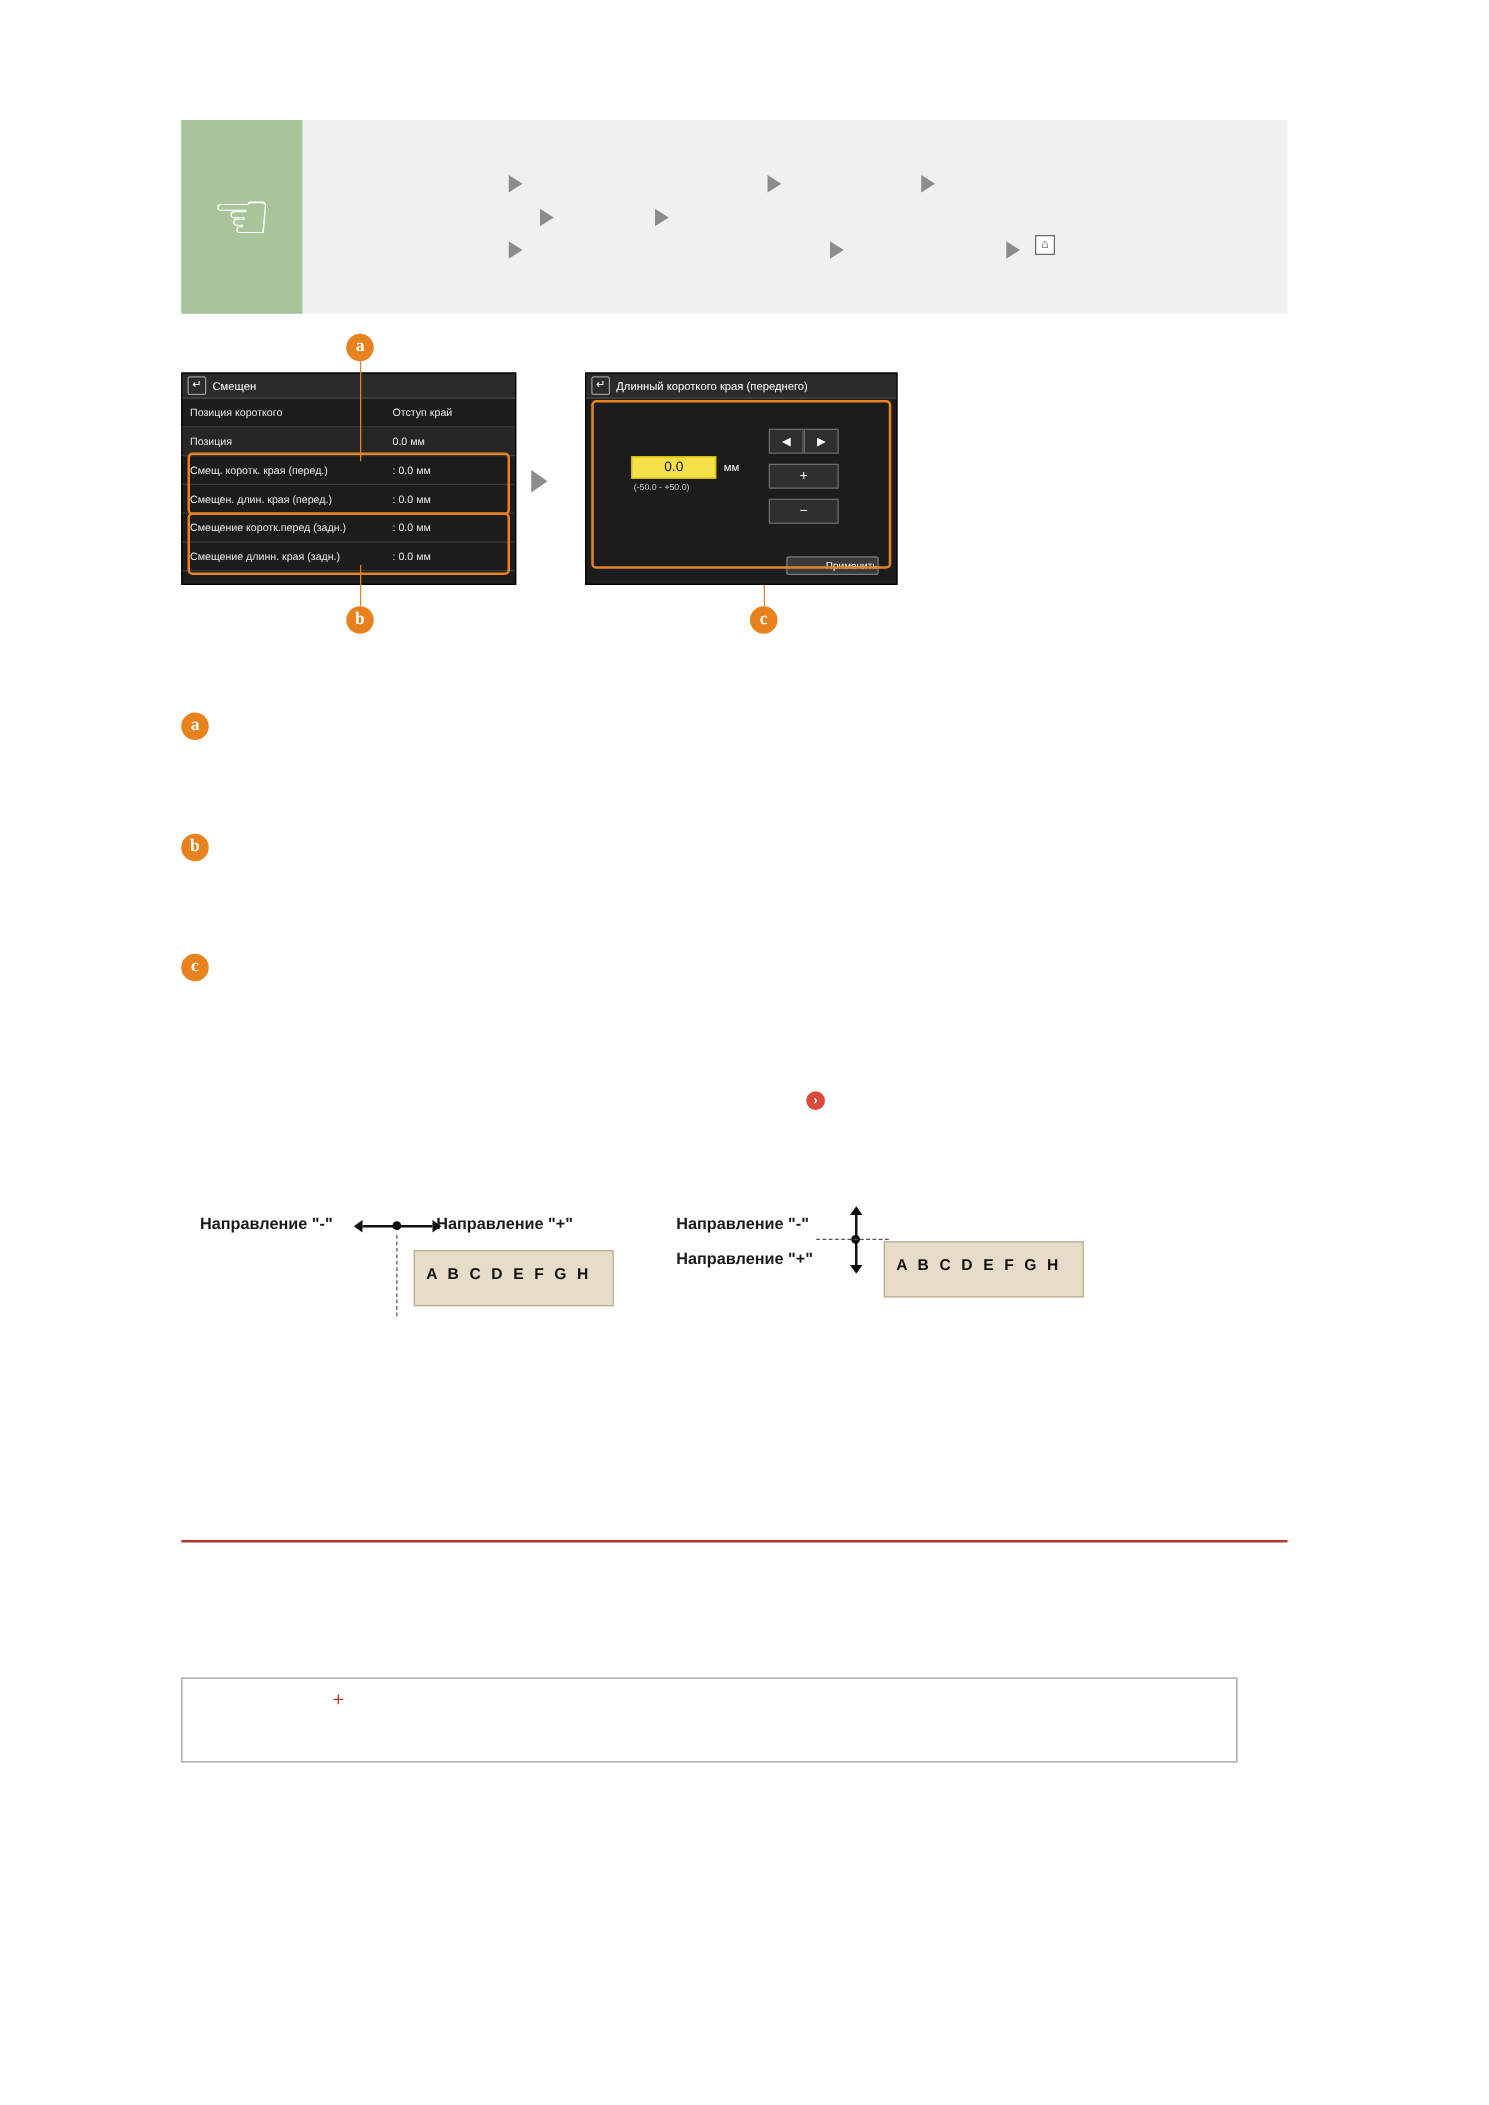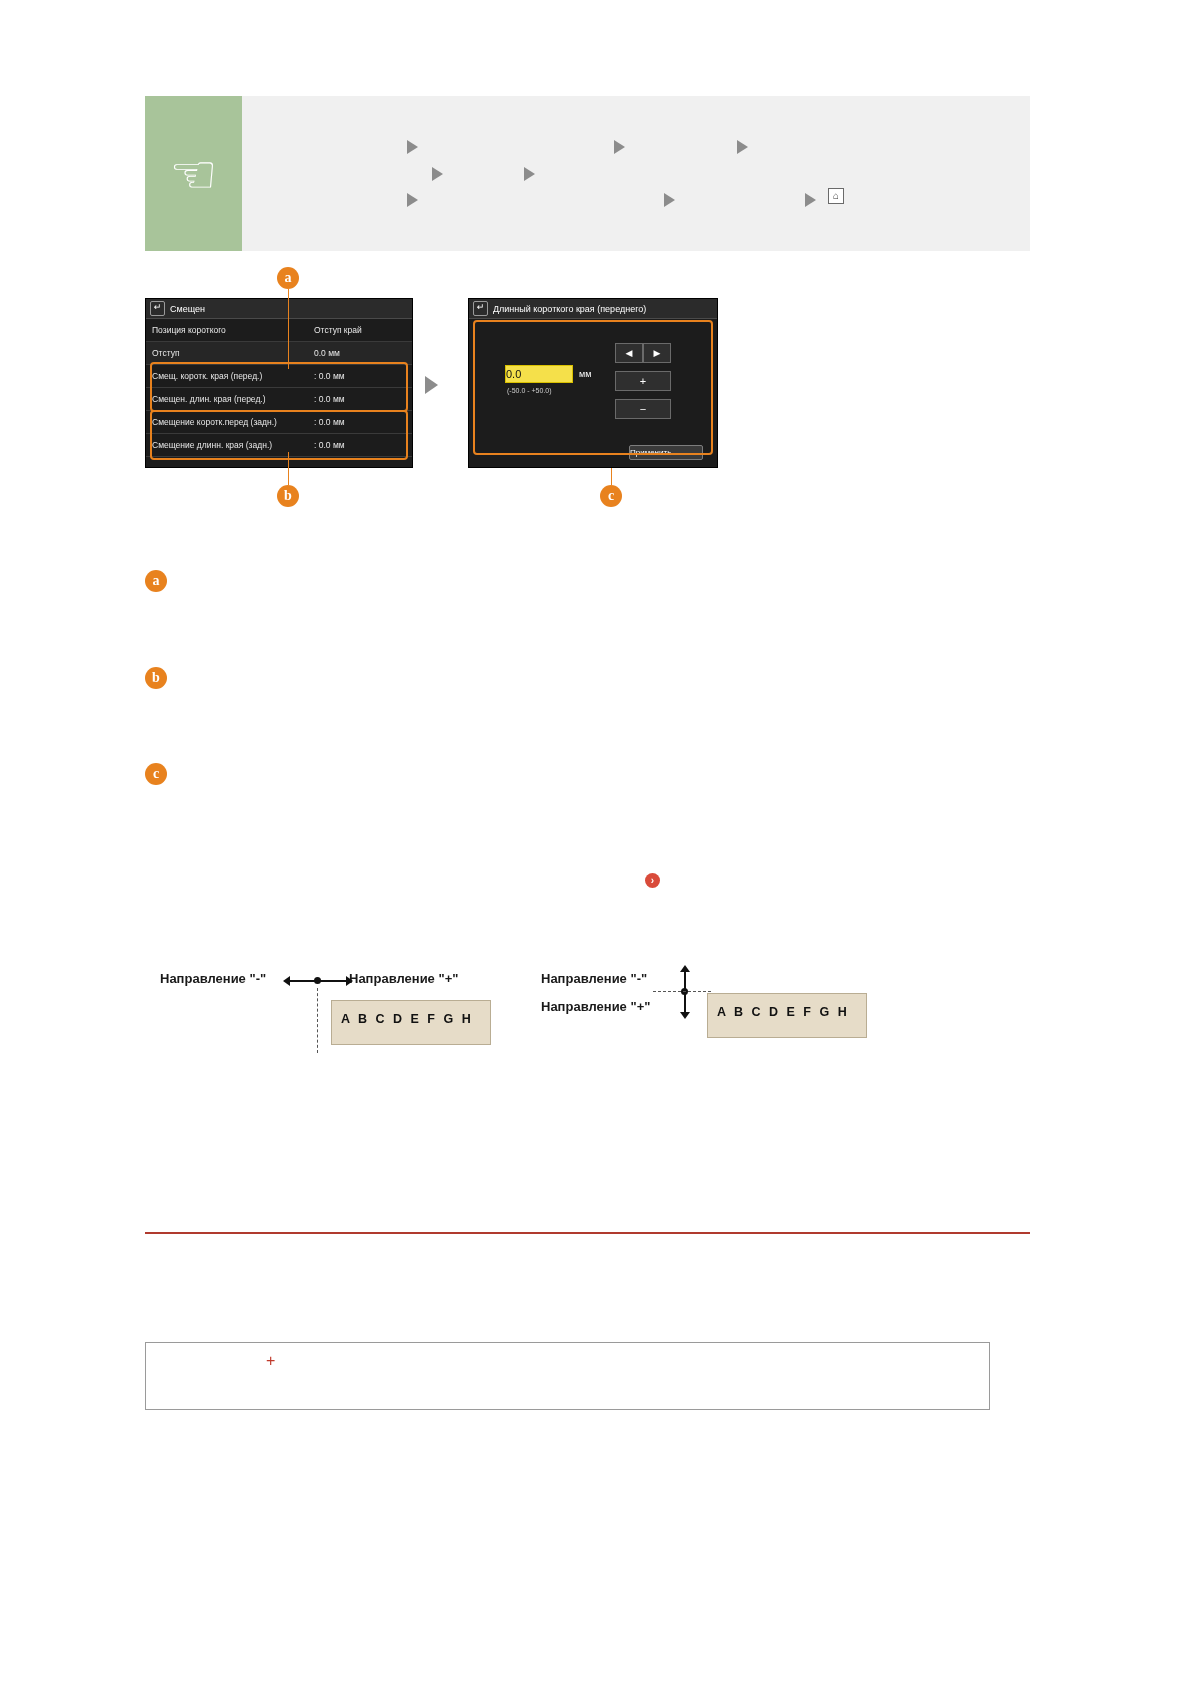--- a/index.html
+++ b/index.html
@@ -126,21 +126,21 @@
   }
 
   
   .val-field {
     position: absolute;
     background: #f5e04a;
     color: #111111;
     font-size: 11px;
     display: flex;
     align-items: center;
-    justify-content: flex-start;
+    justify-content: center;
     border: 1px solid #d9c000;
     box-sizing: border-box;
   }
   .val-unit {
     position: absolute;
     color: #ffffff;
     font-size: 9px;
   }
   .val-range {
     position: absolute;
@@ -160,21 +160,21 @@
   }
   .apply-btn {
     position: absolute;
     background: #3a3a3a;
     border: 1px solid #7d7d7d;
     box-sizing: border-box;
     color: #ffffff;
     font-size: 8px;
     display: flex;
     align-items: center;
-    justify-content: flex-start;
+    justify-content: flex-end;
     border-radius: 2px;
   }
 
   .big-arrow-between {
     position: absolute;
     width: 0; height: 0;
     border-left: 13px solid #8c8c8c;
     border-top: 9px solid transparent;
     border-bottom: 9px solid transparent;
   }
@@ -311,21 +311,21 @@
 <div class="screen" style="left:145px; top:298px; width:268px; height:170px;">
   <div class="screen-title">
     <span class="back-arrow">↵</span>
     <span>Смещен</span>
   </div>
   <div class="menu-row">
     <span class="m-label">Позиция короткого</span>
     <span class="m-value">Отступ край</span>
   </div>
   <div class="menu-row alt">
-    <span class="m-label">Отступ</span>
+    <span class="m-label">Позиция</span>
     <span class="m-value">0.0 мм</span>
   </div>
   <div class="menu-row">
     <span class="m-label">Смещ. коротк. края (перед.)</span>
     <span class="m-value">: 0.0 мм</span>
   </div>
   <div class="menu-row">
     <span class="m-label">Смещен. длин. края (перед.)</span>
     <span class="m-value">: 0.0 мм</span>
   </div>

